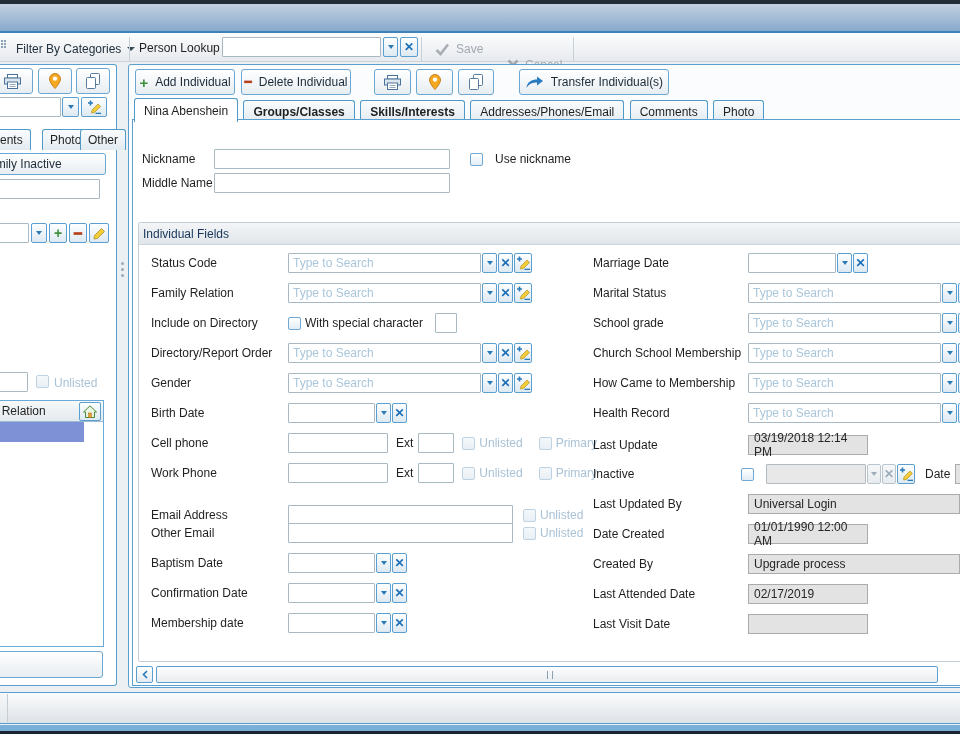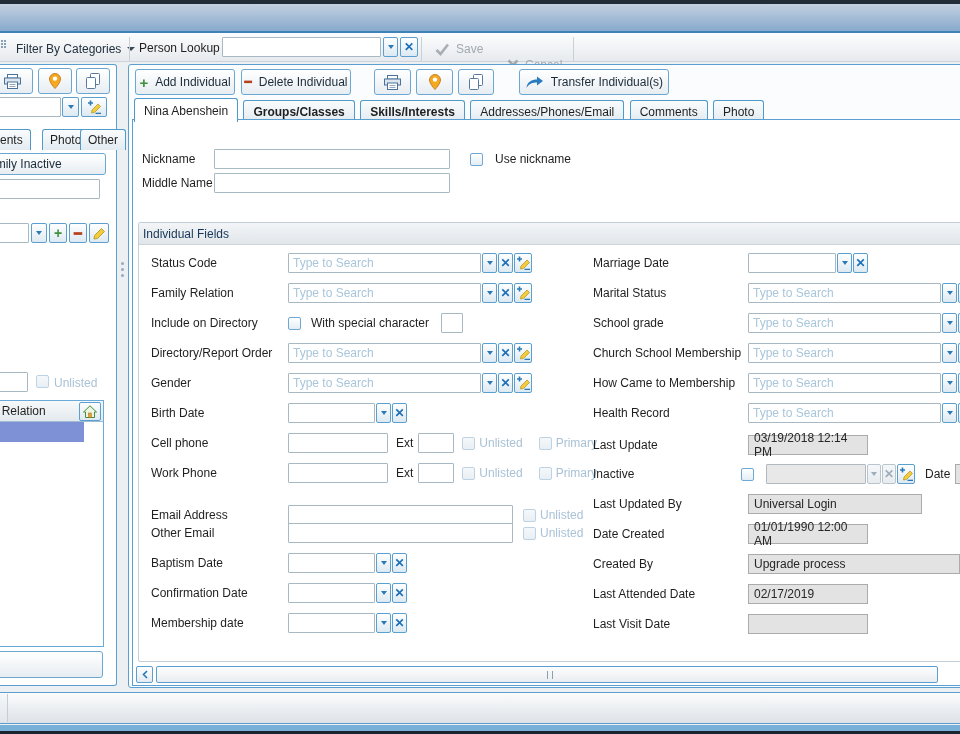--- a/index.html
+++ b/index.html
@@ -303,21 +303,21 @@
               <svg width="15" height="14" viewBox="0 0 15 14">
                 <path d="M1 3 h5 M3.5 .5 v5" stroke="#2a7ab8" stroke-width="1.6"></path>
                 <path d="M5 10 L11 4 L13.5 6.5 L7.5 12.5 L4.5 13 Z" fill="#f2cc3a" stroke="#b09020" stroke-width=".7"></path>
                 <path d="M8.5 13.5 h5.5" stroke="#2a7ab8" stroke-width="1.6"></path>
               </svg>
             </span>
         </div>
         <div class="row" style="top:60px">
           <span class="flab">Include on Directory</span>
           <span class="cb"></span>
-          <span style="margin-left:10px">With special character</span>
+          <span style="margin-left:4px">With special character</span>
           <input class="tb" style="width: 22px; margin-left: 12px;">
         </div>
         <div class="row" style="top:90px">
           <span class="flab">Directory/Report Order</span>
           <input class="tb" style="width: 193px;" placeholder="Type to Search">
           <span class="cbtn">
               <span class="chev"></span>
             </span>
           <span class="cbtn">
               <span class="xg">✕</span>
@@ -491,21 +491,21 @@
                 <path d="M1 3 h5 M3.5 .5 v5" stroke="#2a7ab8" stroke-width="1.6"></path>
                 <path d="M5 10 L11 4 L13.5 6.5 L7.5 12.5 L4.5 13 Z" fill="#f2cc3a" stroke="#b09020" stroke-width=".7"></path>
                 <path d="M8.5 13.5 h5.5" stroke="#2a7ab8" stroke-width="1.6"></path>
               </svg>
             </span>
           <span style="margin-left:10px">Date</span>
           <div class="ro" style="width:42px;margin-left:5px"></div>
         </div>
         <div class="row" style="top:241px">
           <span class="flabr">Last Updated By</span>
-          <div class="ro" style="width:174px">Universal Login</div>
+          <div class="ro" style="width:212px">Universal Login</div>
         </div>
         <div class="row" style="top:271px">
           <span class="flabr">Date Created</span>
           <div class="ro" style="width:120px">01/01/1990 12:00 AM</div>
         </div>
         <div class="row" style="top:301px">
           <span class="flabr">Created By</span>
           <div class="ro" style="width:212px">Upgrade process</div>
         </div>
         <div class="row" style="top:331px">

